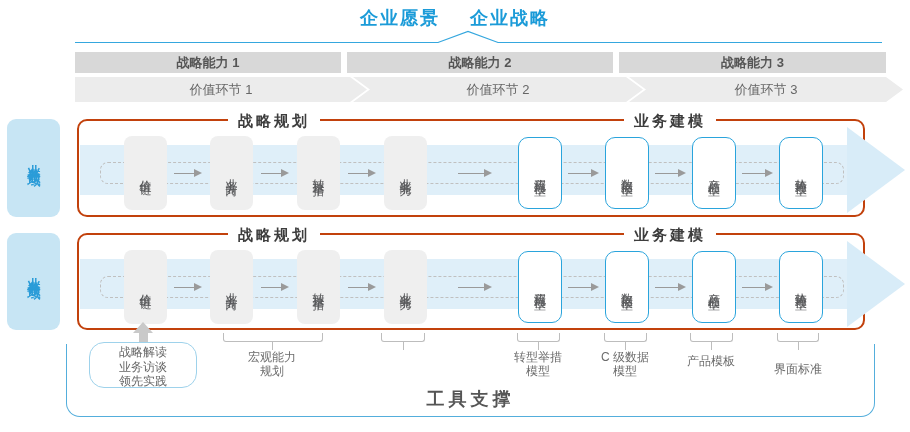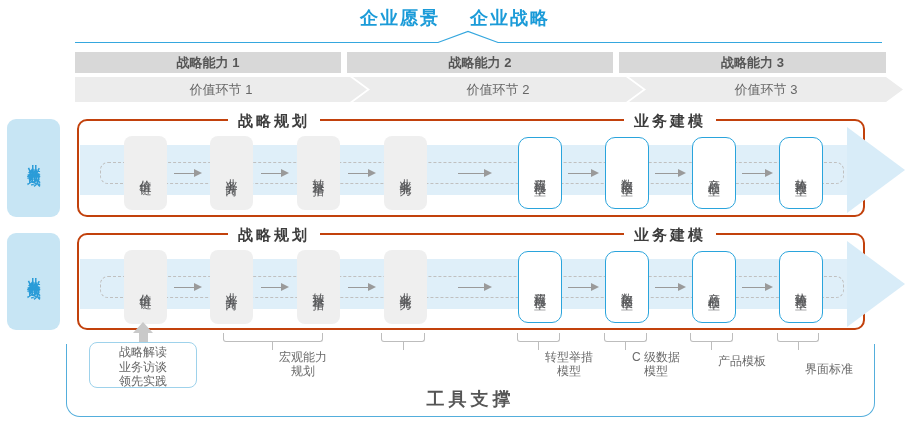--- a/index.html
+++ b/index.html
@@ -84,32 +84,32 @@
   }
   
   .up-arrow-head {
     position:absolute; left:133px; top:322px; width:0; height:0;
     border-left:10px solid transparent; border-right:10px solid transparent;
     border-bottom:11px solid #c9c9c9;
   }
   .up-arrow-stem { position:absolute; left:139px; top:333px; width:9px; height:9px; background:#c9c9c9; }
   .src-box {
     position:absolute; left:89px; top:342px; width:108px; height:46px;
-    border:1px solid #9ed2eb; border-radius:8px; background:#fff;
+    border:1px solid #9ed2eb; border-radius:15px; background:#fff;
     font-size:12px; color:#666; line-height:14.5px; text-align:center; padding-top:2px;
   }
   .brace {
     position:absolute; top:333px; height:9px;
     border-left:1px solid #bdbdbd; border-right:1px solid #bdbdbd; border-bottom:1px solid #bdbdbd;
     border-radius:0 0 3px 3px;
   }
   .stem { position:absolute; top:342px; width:1px; height:8px; background:#bdbdbd; }
   .ann {
     position:absolute; transform:translateX(-50%); text-align:center;
-    font-size:12px; color:#6b6b6b; line-height:14px; white-space:pre-line;margin-left:31px;
+    font-size:12px; color:#6b6b6b; line-height:14px; white-space:pre-line;
   }
   .pre { white-space:pre-line; }
 </style>
 </head>
 <body>
 
 <div class="canvas">
 
   <div class="main-title">
     <span>企业愿景</span>

